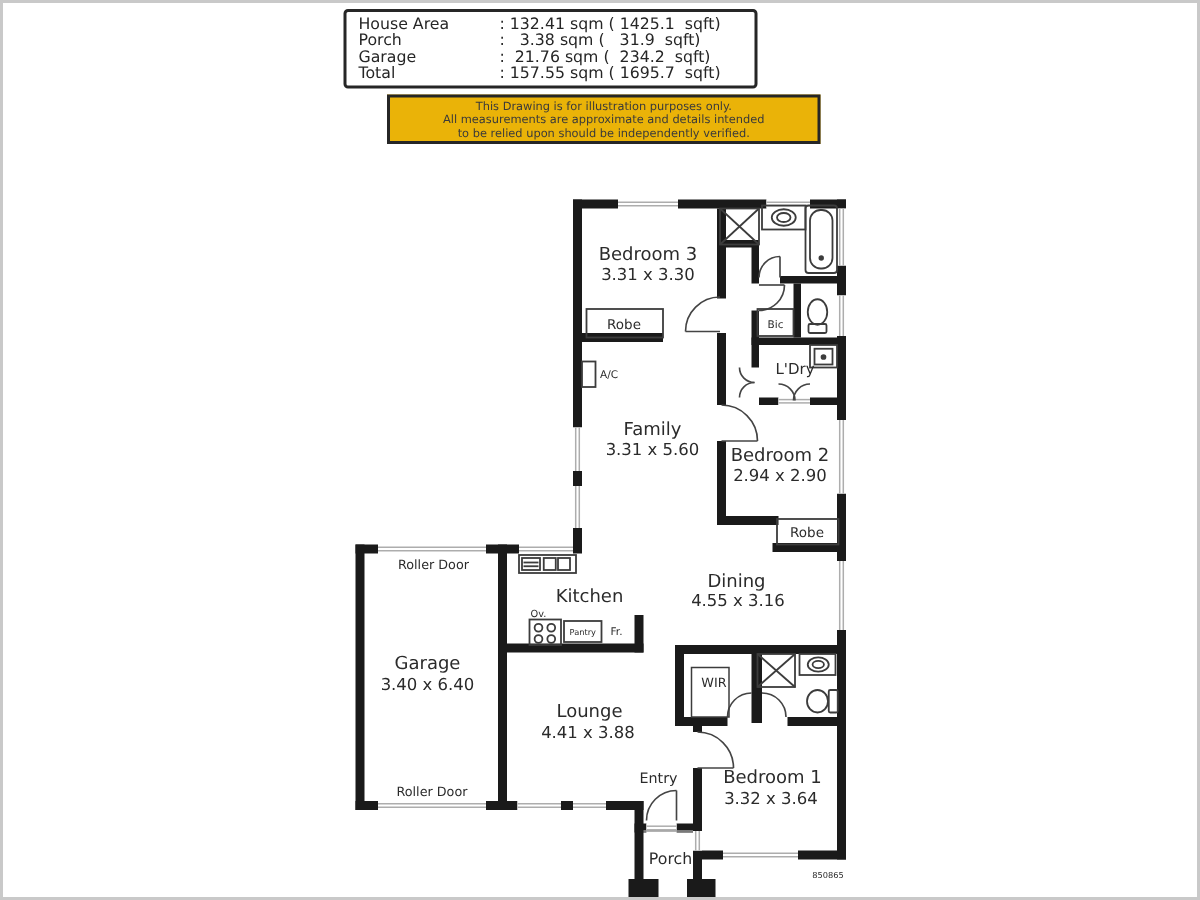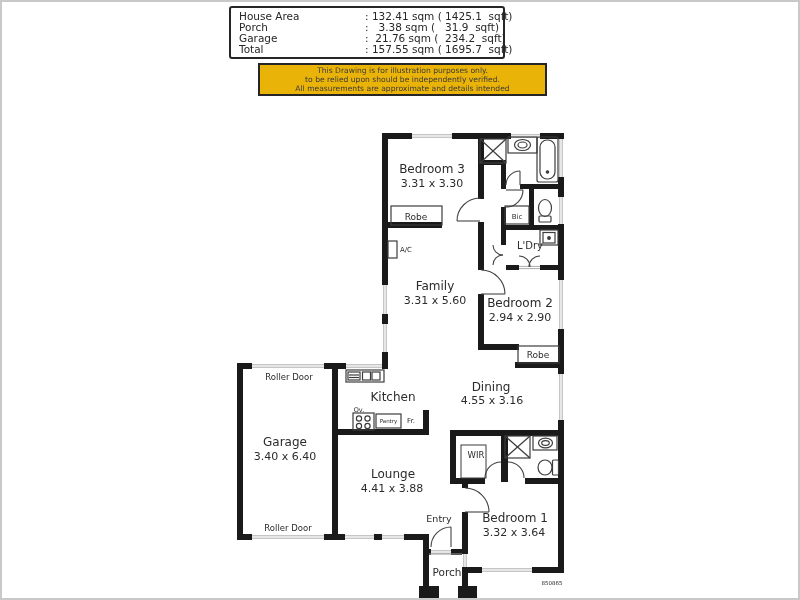--- a/index.html
+++ b/index.html
@@ -13,21 +13,21 @@
   .plan-svg { position:absolute; left:0; top:0; width:800px; height:600px; }
   .area-table {
     position:absolute; left:227px; top:4px; width:276px; height:53px;
     border:2px solid #262626; border-radius:3px; box-sizing:border-box;
     padding:3px 7px 3px 8px; display:flex; flex-direction:column;
     justify-content:space-between; font-size:10.5px; line-height:11px; color:#262626;
     background:#fff;
   }
   .area-row { display:flex; }
   .area-label { flex:0 0 94px; }
-  .area-value { white-space:pre;margin-left:32px; }
+  .area-value { white-space:pre; }
   .disclaimer {
     position:absolute; left:256px; top:61px; width:289px; height:33px;
     border:2px solid #262626; box-sizing:border-box; background:#eab308;
     display:flex; flex-direction:column; justify-content:center;
     text-align:center; font-size:7.6px; line-height:9px; color:#3a3a3a;
   }
   svg text { font-family:"DejaVu Sans","Liberation Sans",sans-serif; fill:#2b2b2b; }
 </style>
 </head>
 <body>
@@ -334,17 +334,17 @@
       <span class="area-value">:  21.76 sqm (  234.2  sqft)</span>
     </div>
     <div class="area-row">
       <span class="area-label">Total</span>
       <span class="area-value">: 157.55 sqm ( 1695.7  sqft)</span>
     </div>
   </div>
 
   <div class="disclaimer">
     <div>This Drawing is for illustration purposes only.</div>
+    <div>All measurements are approximate and details intended</div>
     <div>to be relied upon should be independently verified.</div>
-    <div>All measurements are approximate and details intended</div>
   </div>
 
 </div>
 
 </body></html>

